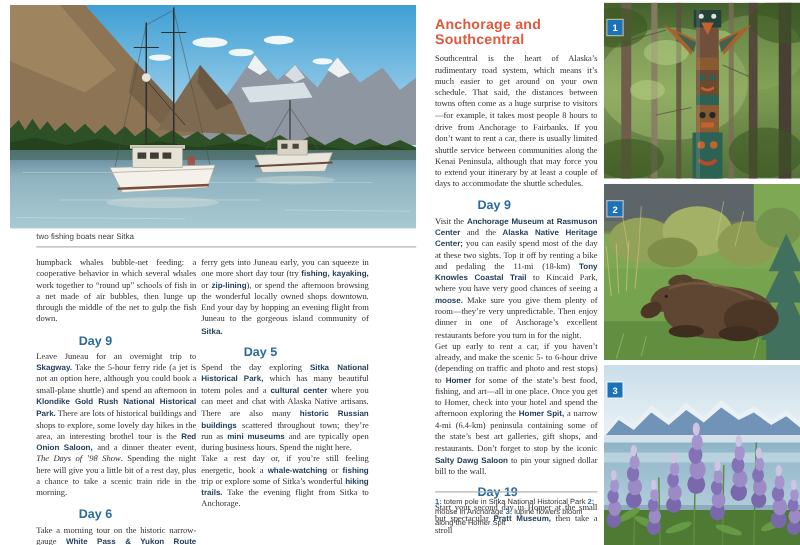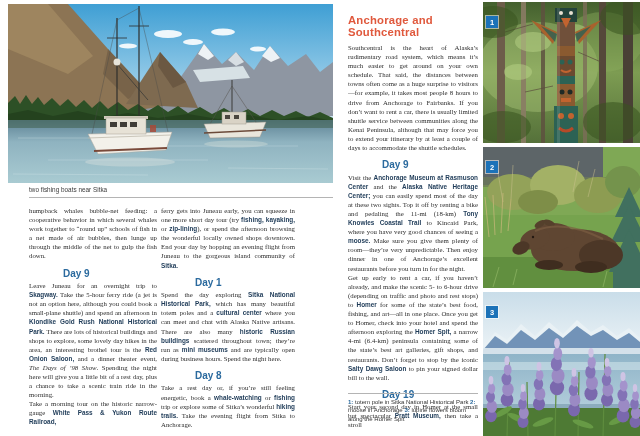--- a/index.html
+++ b/index.html
@@ -118,27 +118,27 @@
       </g>
     </svg>
   </div>
   <div class="main-caption">two fishing boats near Sitka</div>
   <div class="caption-rule main-rule"></div>
 
   <div class="text-col col1">
       <p class="body-para"><span>humpback whales bubble-net feeding: a cooperative behavior in which several whales work together to “round up” schools of fish in a net made of air bubbles, then lunge up through the middle of the net to gulp the fish down.</span></p>
       <div class="day-heading">Day 9</div>
       <p class="body-para"><span>Leave Juneau for an overnight trip to </span><span class="rich-b">Skagway.</span><span> Take the 5-hour ferry ride (a jet is not an option here, although you could book a small-plane shuttle) and spend an afternoon in </span><span class="rich-b">Klondike Gold Rush National Historical Park.</span><span> There are lots of historical buildings and shops to explore, some lovely day hikes in the area, an interesting brothel tour is the </span><span class="rich-b">Red Onion Saloon,</span><span> and a dinner theater event, </span><span class="rich-i">The Days of ’98 Show</span><span>. Spending the night here will give you a little bit of a rest day, plus a chance to take a scenic train ride in the morning.</span></p>
+      <div class="day-heading">Day 6</div>
       <p class="body-para"><span>Take a morning tour on the historic narrow-gauge </span><span class="rich-b">White Pass &amp; Yukon Route Railroad,</span></p>
     </div>
   <div class="text-col col2">
       <p class="body-para"><span>ferry gets into Juneau early, you can squeeze in one more short day tour (try </span><span class="rich-b">fishing, kayaking,</span><span> or </span><span class="rich-b">zip-lining</span><span>), or spend the afternoon browsing the wonderful locally owned shops downtown. End your day by hopping an evening flight from Juneau to the gorgeous island community of </span><span class="rich-b">Sitka.</span></p>
-      <div class="day-heading">Day 1</div>
+      <div class="day-heading">Day 5</div>
       <p class="body-para"><span>Spend the day exploring </span><span class="rich-b">Sitka National Historical Park,</span><span> which has many beautiful totem poles and a </span><span class="rich-b">cultural center</span><span> where you can meet and chat with Alaska Native artisans. There are also many </span><span class="rich-b">historic Russian buildings</span><span> scattered throughout town; they’re run as </span><span class="rich-b">mini museums</span><span> and are typically open during business hours. Spend the night here.</span></p>
-      <div class="day-heading">Day 8</div>
       <p class="body-para"><span>Take a rest day or, if you’re still feeling energetic, book a </span><span class="rich-b">whale-watching</span><span> or </span><span class="rich-b">fishing</span><span> trip or explore some of Sitka’s wonderful </span><span class="rich-b">hiking trails.</span><span> Take the evening flight from Sitka to Anchorage.</span></p>
     </div>
   <div class="text-col col3">
       <div class="section-title">Anchorage and Southcentral</div>
       <p class="body-para"><span>Southcentral is the heart of Alaska’s rudimentary road system, which means it’s much easier to get around on your own schedule. That said, the distances between towns often come as a huge surprise to visitors—for example, it takes most people 8 hours to drive from Anchorage to Fairbanks. If you don’t want to rent a car, there is usually limited shuttle service between communities along the Kenai Peninsula, although that may force you to extend your itinerary by at least a couple of days to accommodate the shuttle schedules.</span></p>
       <div class="day-heading">Day 9</div>
       <p class="body-para"><span>Visit the </span><span class="rich-b">Anchorage Museum at Rasmuson Center</span><span> and the </span><span class="rich-b">Alaska Native Heritage Center;</span><span> you can easily spend most of the day at these two sights. Top it off by renting a bike and pedaling the 11-mi (18-km) </span><span class="rich-b">Tony Knowles Coastal Trail</span><span> to Kincaid Park, where you have very good chances of seeing a </span><span class="rich-b">moose.</span><span> Make sure you give them plenty of room—they’re very unpredictable. Then enjoy dinner in one of Anchorage’s excellent restaurants before you turn in for the night.</span></p>
       <p class="body-para"><span>Get up early to rent a car, if you haven’t already, and make the scenic 5- to 6-hour drive (depending on traffic and photo and rest stops) to </span><span class="rich-b">Homer</span><span> for some of the state’s best food, fishing, and art—all in one place. Once you get to Homer, check into your hotel and spend the afternoon exploring the </span><span class="rich-b">Homer Spit,</span><span> a narrow 4-mi (6.4-km) peninsula containing some of the state’s best art galleries, gift shops, and restaurants. Don’t forget to stop by the iconic </span><span class="rich-b">Salty Dawg Saloon</span><span> to pin your signed dollar bill to the wall.</span></p>
       <div class="day-heading">Day 19</div>
       <p class="body-para"><span>Start your second day in Homer at the small but spectacular </span><span class="rich-b">Pratt Museum,</span><span> then take a stroll</span></p>

